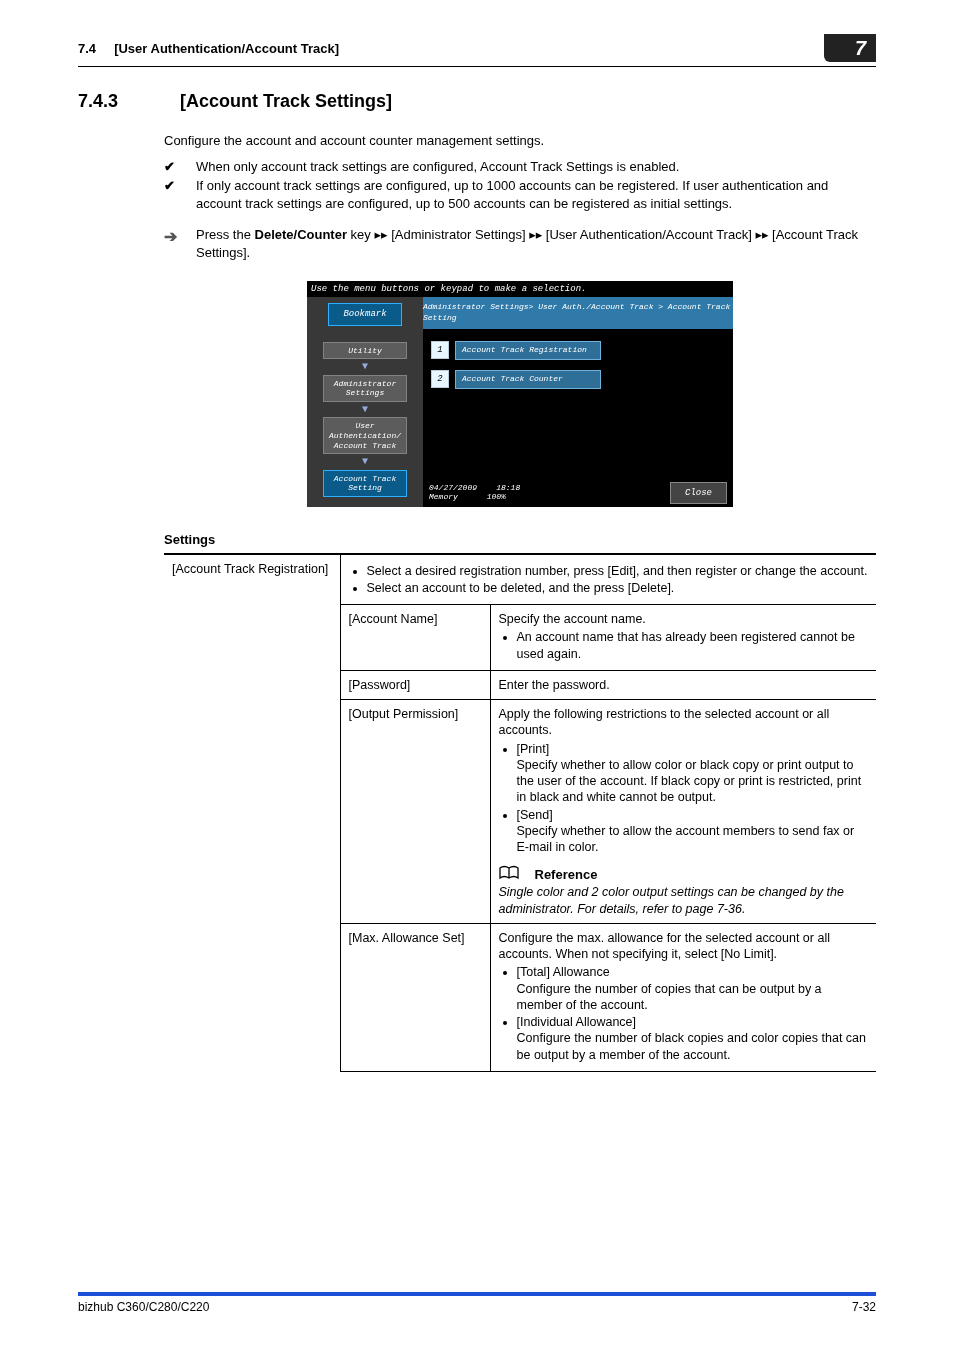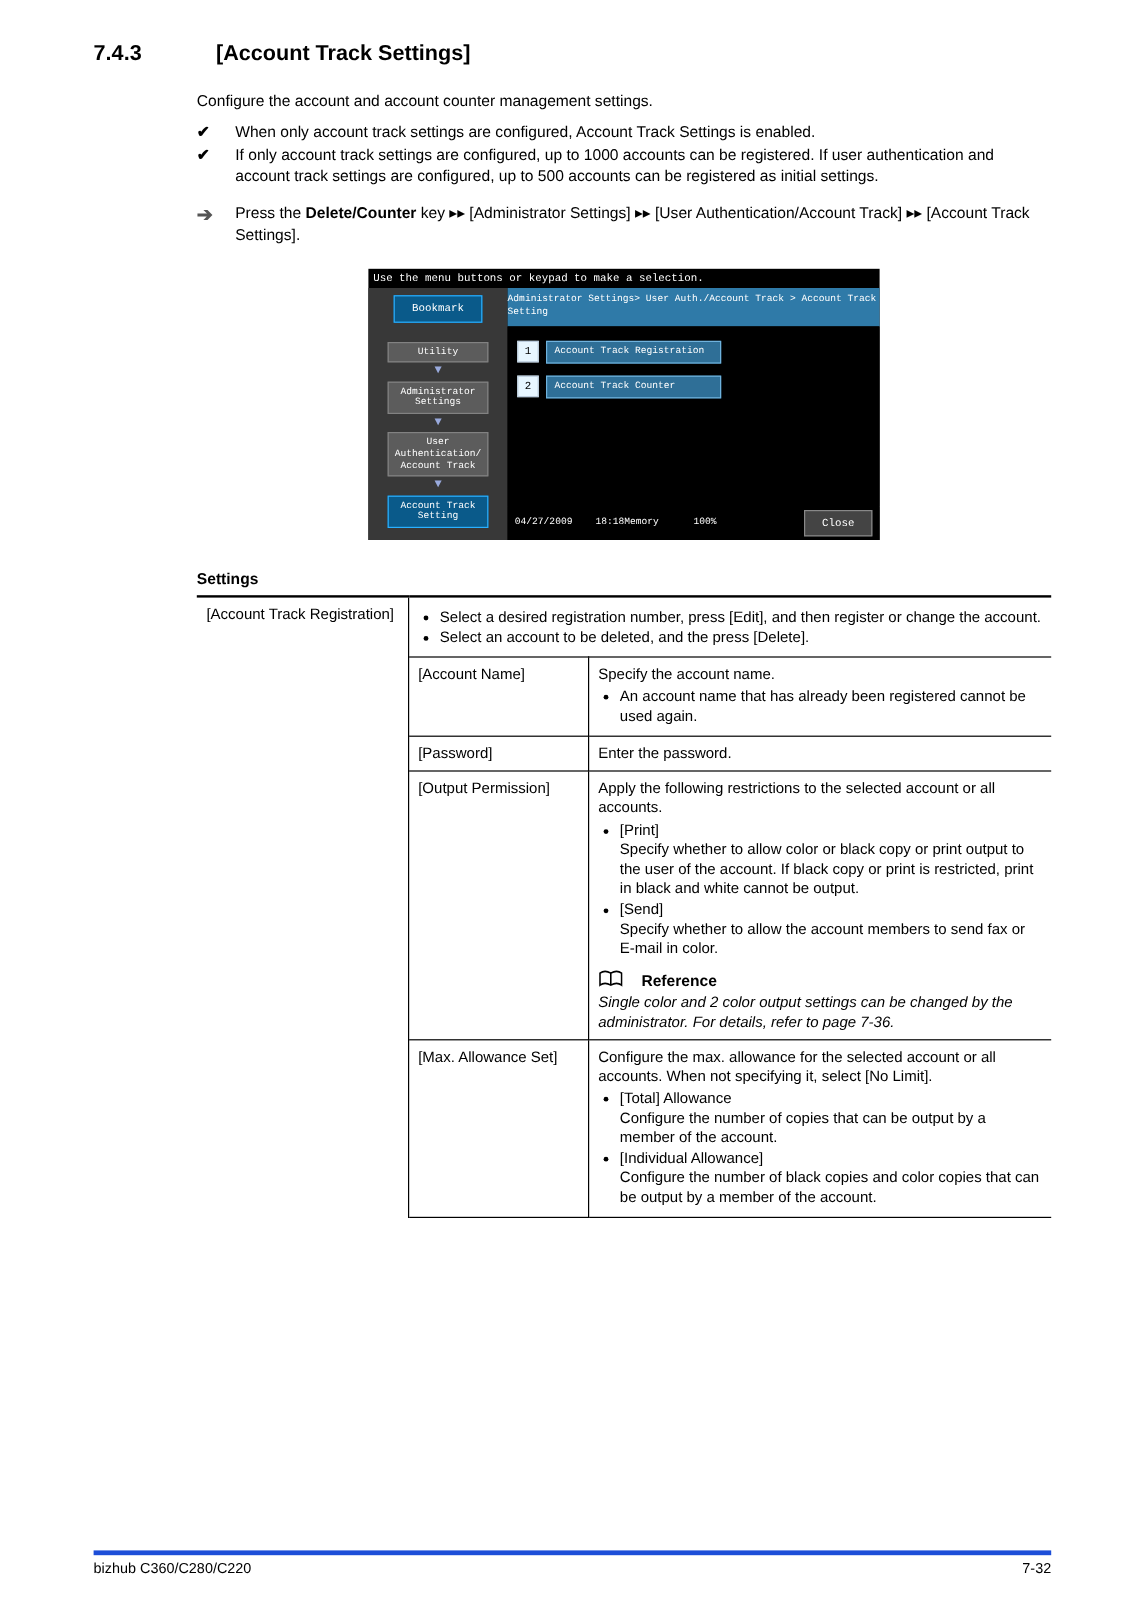--- a/index.html
+++ b/index.html
@@ -64,20 +64,21 @@
   .intro { margin-bottom: 8px; }
   .check-list { margin-bottom: 14px; }
   .check-item { display: flex; gap: 12px; margin-bottom: 2px; }
   .check-mark { font-weight: bold; width: 20px; flex: 0 0 20px; }
   .arrow-row { display: flex; gap: 12px; margin-bottom: 10px; }
   .arrow-icon { width: 20px; flex: 0 0 20px; font-size: 16px; color:#555; font-weight:bold; }
   .ptr { font-family: Arial; }
   .screenshot {
     width: 426px;
     margin: 20px auto 24px auto;
+    font-style: italic;
   }
   .scr-top {
     background:#000; color:#fff; font-family: "Courier New", monospace;
     font-size:9px; padding:2px 4px;
   }
   .scr-body { display:flex; background:#000; }
   .scr-left {
     width: 116px; background:#383838; color:#fff;
     font-family: "Courier New", monospace; font-size:8px;
     display:flex; flex-direction:column; align-items:center;
@@ -109,21 +110,21 @@
   }
   .scr-opt-label {
     background:#2f6f97; color:#fff; border:1px solid #6fb2dd;
     font-family:"Courier New",monospace; font-size:8px;
     padding:3px 6px; width:146px;
   }
   .scr-footer {
     background:#000; color:#fff; font-family:"Courier New",monospace;
     font-size:8px; padding:3px 6px; display:flex; justify-content:space-between; align-items:center;
   }
-  .scr-footer-left { display:flex; line-height:1.1; }
+  .scr-footer-left { display:flex; flex-direction:column; line-height:1.1; }
   .scr-close {
     background:#444; border:1px solid #888; padding:4px 14px; font-size:9px;
   }
 
   .settings-title {
     font-weight: bold; font-size: 13px; margin-bottom: 4px;
   }
   table.settings {
     border-collapse: collapse;
     width: 100%;
@@ -158,20 +159,30 @@
     display: flex;
     justify-content: space-between;
     font-size: 12px;
   }
 </style>
 </head>
 <body>
 
 <div class="page">
 
+  <div class="running-head">
+    <div class="running-head-text">
+      <span>7.4</span>
+      &nbsp;&nbsp;&nbsp;
+      <span>[User Authentication/Account Track]</span>
+    </div>
+    <div class="chapter-tab">
+      <span>7</span>
+    </div>
+  </div>
 
   <div class="heading-row">
     <div class="heading-num">7.4.3</div>
     <div class="heading-title">[Account Track Settings]</div>
   </div>
 
   <div class="body-block">
     <div class="intro">Configure the account and account counter management settings.</div>
 
     <div class="check-list">

